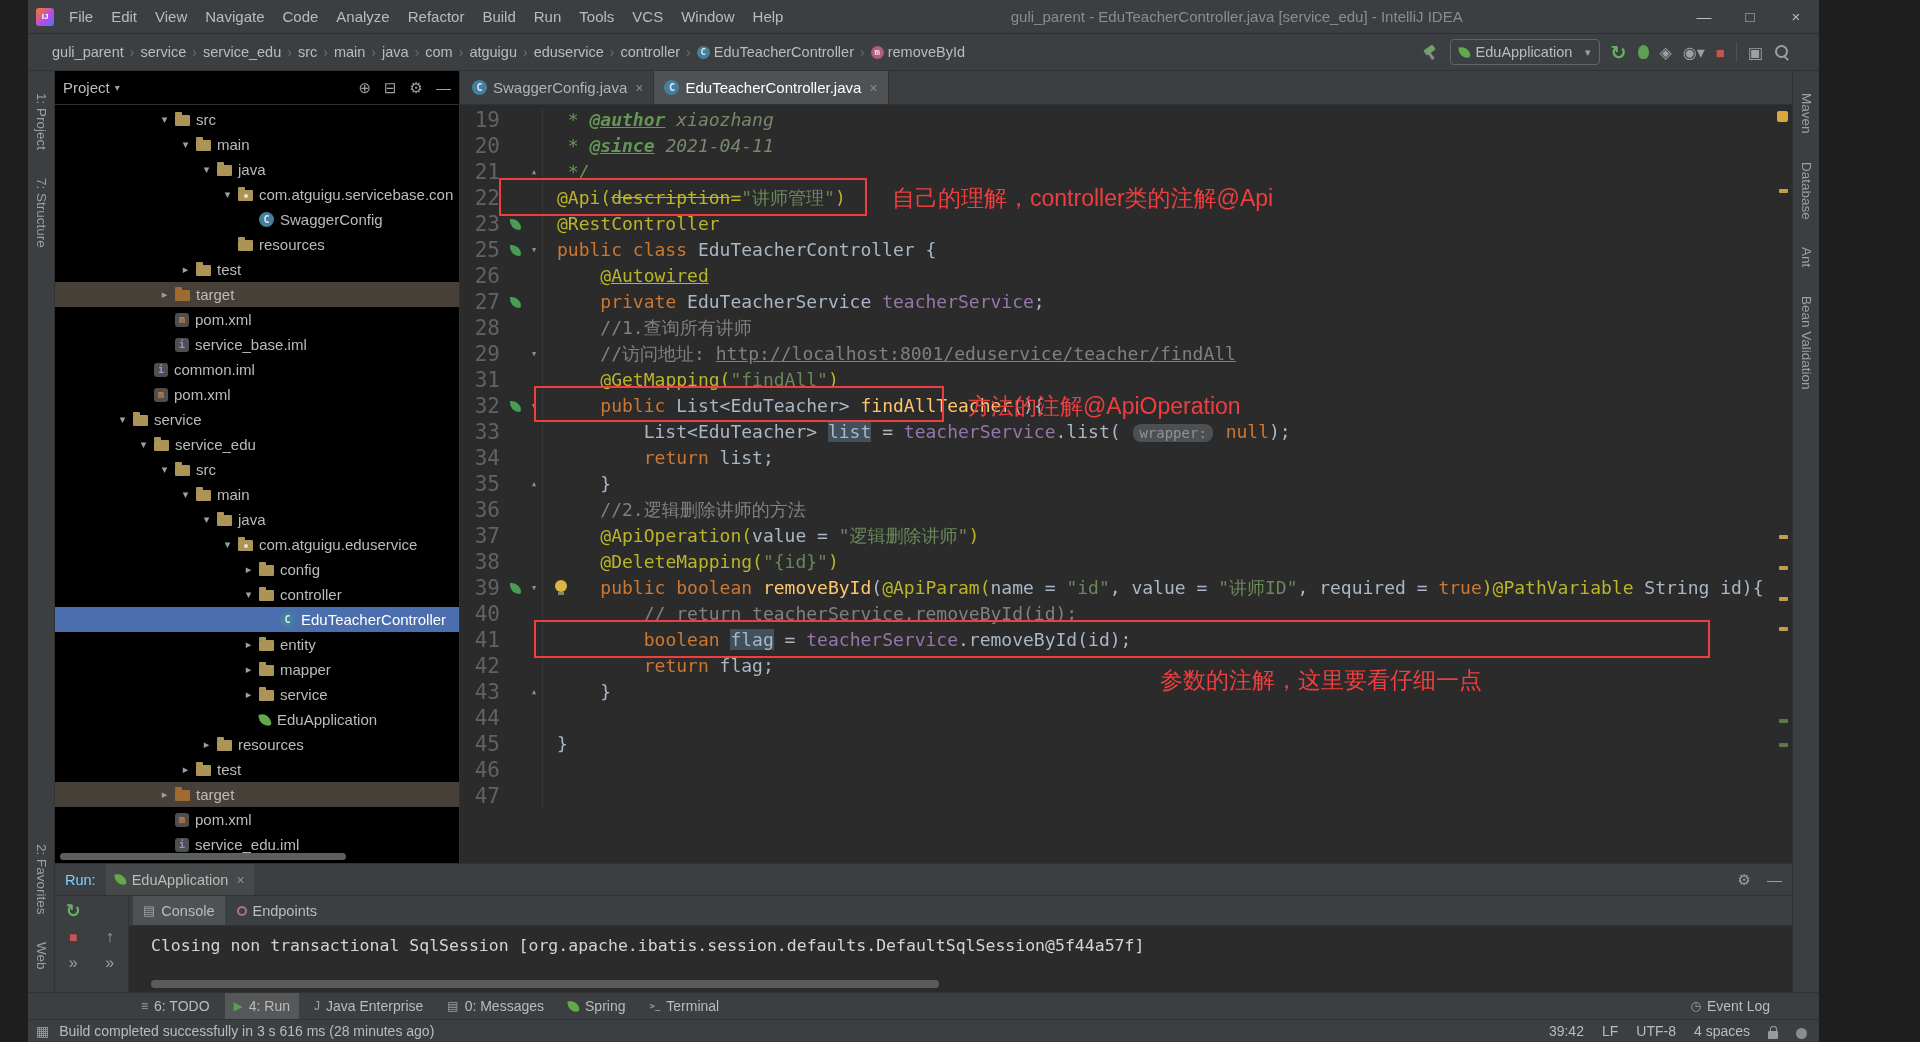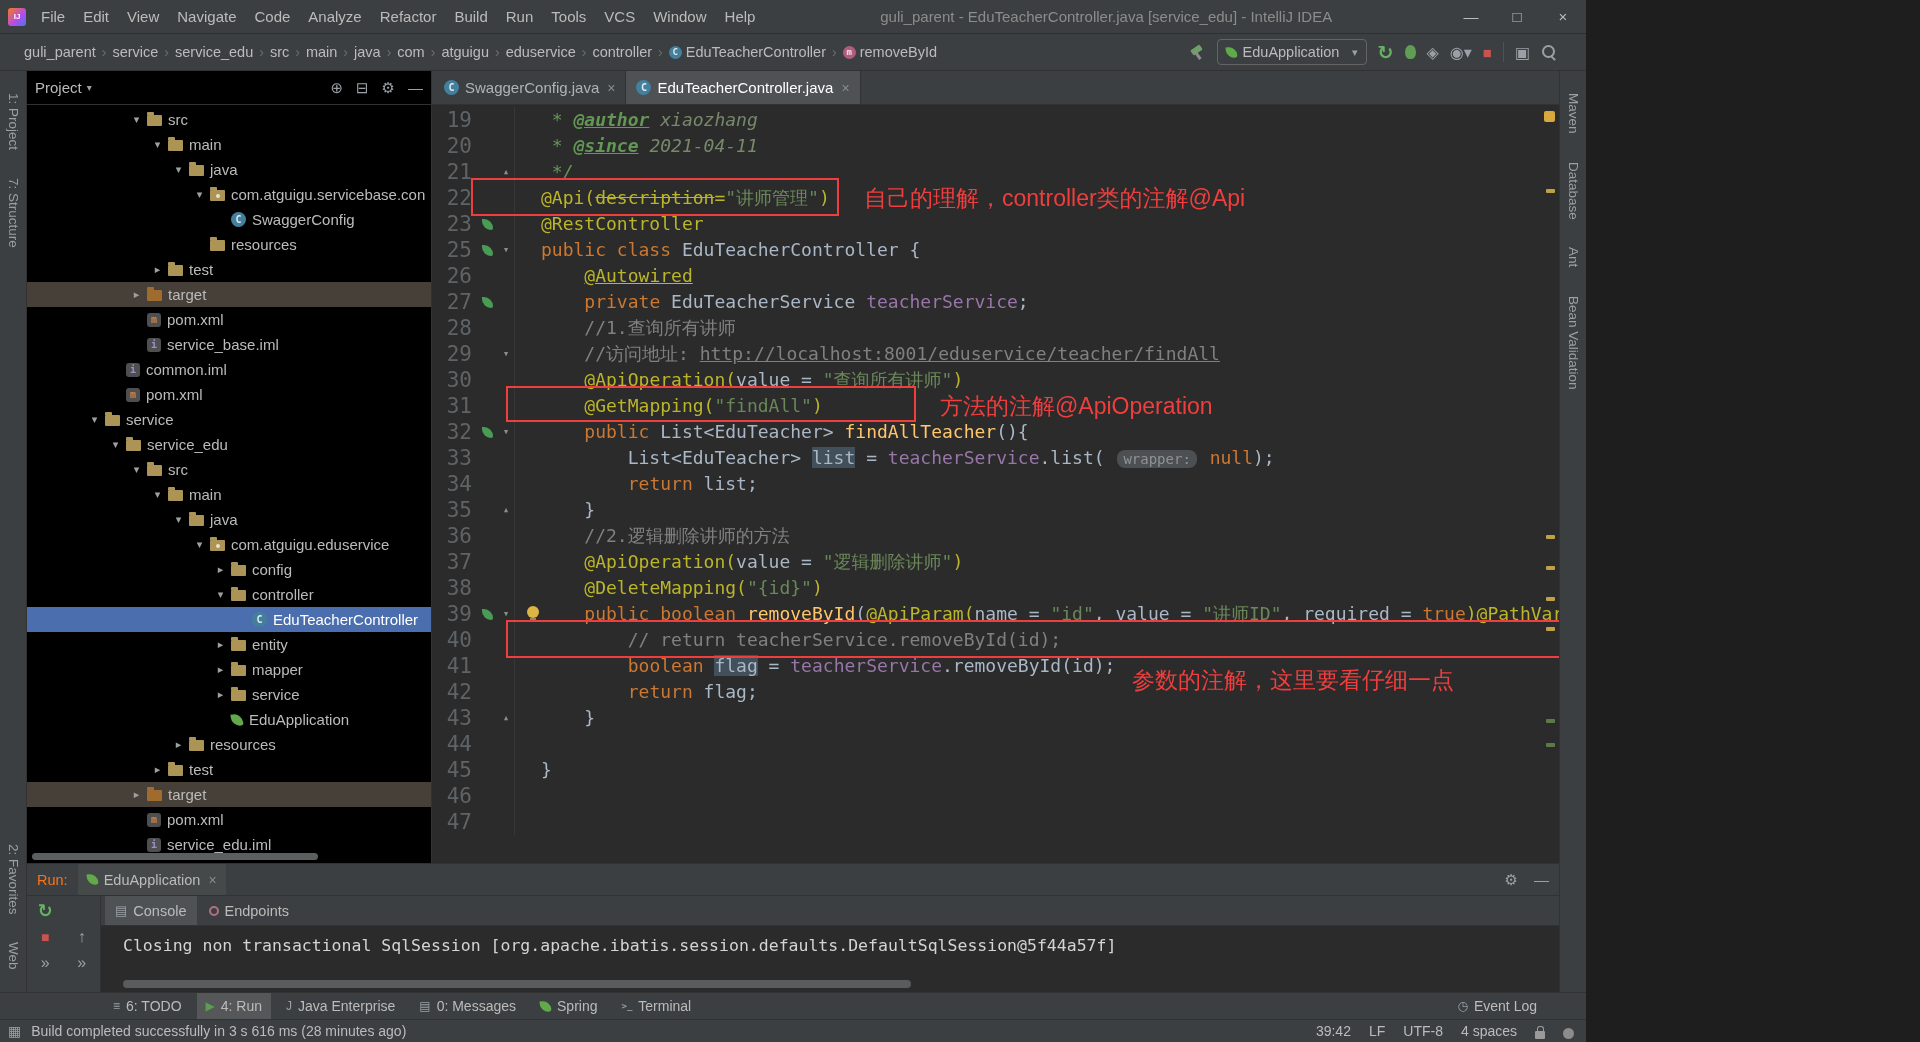--- a/index.html
+++ b/index.html
@@ -1,18 +1,18 @@
 <!DOCTYPE html>
 <html><head>
 <meta charset="utf-8">
 <style>
   html,body{margin:0;padding:0;background:#1e1e1e;}
   *{box-sizing:border-box;}
-  .app{width:1586px;height:1042px;display:grid;grid-template-rows:34px 37px 1fr 27px 23px;
-       font-family:"Liberation Sans","DejaVu Sans",sans-serif;color:#bbbbbb;background:#3c3f41;overflow:hidden;}
+  .app{width:1791px;height:1042px;display:grid;grid-template-rows:34px 37px 1fr 27px 23px;
+       font-family:"Liberation Sans","DejaVu Sans",sans-serif;color:#bbbbbb;background:#3c3f41;overflow:hidden;margin-left:28px;}
 
   
   .titlebar{display:flex;align-items:center;background:#3c3f41;border-bottom:1px solid #2d2f30;padding-left:8px;}
   .logo{width:18px;height:18px;border-radius:3px;background:linear-gradient(135deg,#f97a12,#b24bf3 60%,#407de6);
         display:inline-flex;align-items:center;justify-content:center;color:#fff;font-size:8px;font-weight:bold;margin-right:6px;}
   .menubar{display:flex;align-items:center;}
   .menu-item{padding:0 9px;font-size:15px;color:#bbbbbb;line-height:33px;cursor:default;}
   .wintitle{flex:1;text-align:center;font-size:15px;color:#8c8c8c;white-space:nowrap;overflow:hidden;text-overflow:ellipsis;}
   .winbtns{display:flex;}
   .winbtn{width:46px;text-align:center;font-size:15px;color:#bbbbbb;line-height:33px;}
@@ -89,21 +89,21 @@
   .editor{display:grid;grid-template-rows:34px 1fr;min-width:0;min-height:0;background:#2b2b2b;}
   .tabbar{display:flex;background:#3c3f41;border-bottom:1px solid #323232;align-items:stretch;padding-left:2px;}
   .ed-tab{display:flex;align-items:center;gap:6px;padding:0 10px;font-size:15px;color:#aeb3b9;border-right:1px solid #323232;}
   .ed-tab.active{background:#4e5254;color:#ffffff;}
   .tab-close{color:#8c8c8c;font-size:14px;margin-left:2px;}
   .edbody{position:relative;overflow:hidden;background:#2b2b2b;padding-top:2px;}
   .code-line{display:flex;height:26px;font:18px/26px "DejaVu Sans Mono","Liberation Mono",monospace;white-space:pre;}
   .ln{width:46px;text-align:right;color:#606366;font-size:21px;padding-right:6px;flex:none;}
   .gut{width:20px;flex:none;}
   .fold{width:16px;flex:none;text-align:center;color:#8c8c8c;font-size:11px;line-height:26px;}
-  .codetxt{flex:1;position:relative;padding-left:26px;border-left:1px solid #353739;}
+  .codetxt{flex:1;position:relative;padding-left:14px;border-left:1px solid #353739;}
   .c-d{color:#a9b7c6;} .c-kw{color:#cc7832;} .c-ann{color:#bbb529;}
   .c-annu{color:#bbb529;text-decoration:underline;}
   .c-annstrike{color:#bbb529;text-decoration:line-through;}
   .c-str{color:#6a8759;} .c-stru{color:#6a8759;text-decoration:underline;}
   .c-cmt{color:#808080;} .c-cmtu{color:#808080;text-decoration:underline;}
   .c-doc{color:#629755;font-style:italic;}
   .c-doctag{color:#629755;font-style:italic;font-weight:bold;text-decoration:underline;}
   .c-docv{color:#77896a;font-style:italic;}
   .c-mth{color:#ffc66b;} .c-fld{color:#9876aa;}
   .c-hl{color:#a9b7c6;background:#41505a;}
@@ -119,21 +119,21 @@
   .ov-box{position:absolute;border:2px solid #f03e3e;}
   .ov-b1{left:39px;top:73px;width:368px;height:38px;}
   .ov-b2{left:74px;top:281px;width:410px;height:36px;}
   .ov-b3{left:74px;top:515px;width:1176px;height:38px;}
   .ov-note{position:absolute;color:#f03e3e;font-size:23px;white-space:nowrap;font-family:"Liberation Sans","DejaVu Sans",sans-serif;}
   .ov-n1{left:432px;top:78px;} .ov-n2{left:508px;top:286px;} .ov-n3{left:700px;top:560px;}
 
   
   .runpanel{display:grid;grid-template-columns:74px 1fr;grid-template-rows:32px 30px 1fr;background:#3c3f41;border-top:1px solid #323232;min-height:0;}
   .run-head{grid-column:1/3;display:flex;align-items:center;border-bottom:1px solid #323232;padding:0 10px;gap:10px;}
-  .run-label{font-size:14.5px;color:#f97316;}
+  .run-label{font-size:14.5px;color:#7dd3fc;}
   .run-tab{display:flex;align-items:center;gap:6px;background:#45494a;height:100%;padding:0 9px;font-size:14.5px;}
   .run-head-right{margin-left:auto;display:flex;gap:16px;font-size:15px;color:#9aa0a6;}
   .run-strip{grid-row:2/4;grid-column:1;display:grid;grid-template-columns:1fr 1fr;align-content:start;justify-items:center;
              row-gap:8px;padding-top:6px;border-right:1px solid #323232;}
   .rs-icon{font-size:16px;color:#9aa0a6;line-height:18px;}
   .rs-icon.green{color:#64b360;font-weight:bold;font-size:18px;}
   .rs-icon.red{color:#c75450;font-size:14px;}
   .run-tabs{grid-column:2;display:flex;align-items:stretch;gap:2px;padding-left:4px;border-bottom:1px solid #323232;}
   .run-view{display:flex;align-items:center;gap:6px;padding:0 10px;font-size:14.5px;color:#bbbbbb;}
   .run-view.active{background:#4e5254;}
@@ -458,21 +458,20 @@
                 <div class="code-line"><span class="ln">19</span><span class="gut"></span><span class="fold"></span><span class="codetxt"><span class="c-doc"> * </span><span class="c-doctag">@author</span><span class="c-docv"> xiaozhang</span></span></div>
                 <div class="code-line"><span class="ln">20</span><span class="gut"></span><span class="fold"></span><span class="codetxt"><span class="c-doc"> * </span><span class="c-doctag">@since</span><span class="c-docv"> 2021-04-11</span></span></div>
                 <div class="code-line"><span class="ln">21</span><span class="gut"></span><span class="fold">▴</span><span class="codetxt"><span class="c-doc"> */</span></span></div>
                 <div class="code-line"><span class="ln">22</span><span class="gut"></span><span class="fold"></span><span class="codetxt"><span class="c-ann">@Api(</span><span class="c-annstrike">description</span><span class="c-ann">=</span><span class="c-str">"讲师管理"</span><span class="c-ann">)</span></span></div>
                 <div class="code-line"><span class="ln">23</span><span class="gut"><span class="i-bean"></span></span><span class="fold"></span><span class="codetxt"><span class="c-ann">@RestController</span></span></div>
                 <div class="code-line"><span class="ln">25</span><span class="gut"><span class="i-bean"></span></span><span class="fold">▾</span><span class="codetxt"><span class="c-kw">public class </span><span class="c-d">EduTeacherController {</span></span></div>
                 <div class="code-line"><span class="ln">26</span><span class="gut"></span><span class="fold"></span><span class="codetxt"><span class="c-d">    </span><span class="c-annu">@Autowired</span></span></div>
                 <div class="code-line"><span class="ln">27</span><span class="gut"><span class="i-bean"></span></span><span class="fold"></span><span class="codetxt"><span class="c-d">    </span><span class="c-kw">private </span><span class="c-d">EduTeacherService </span><span class="c-fld">teacherService</span><span class="c-d">;</span></span></div>
                 <div class="code-line"><span class="ln">28</span><span class="gut"></span><span class="fold"></span><span class="codetxt"><span class="c-d">    </span><span class="c-cmt">//1.查询所有讲师</span></span></div>
                 <div class="code-line"><span class="ln">29</span><span class="gut"></span><span class="fold">▾</span><span class="codetxt"><span class="c-d">    </span><span class="c-cmt">//访问地址: </span><span class="c-cmtu">http://localhost:8001/eduservice/teacher/findAll</span></span></div>
-                <div class="code-line"><span class="ln">30</span><span class="gut"></span><span class="fold"></span><span class="codetxt"><span class="c-d">    </span><span class="c-ann">@ApiOperation(</span><span class="c-d">value = </span><span class="c-str">"查询所有讲师"</span><span class="c-ann">)</span></span></div>
                 <div class="code-line"><span class="ln">31</span><span class="gut"></span><span class="fold"></span><span class="codetxt"><span class="c-d">    </span><span class="c-ann">@GetMapping(</span><span class="c-str">"findAll"</span><span class="c-ann">)</span></span></div>
                 <div class="code-line"><span class="ln">32</span><span class="gut"><span class="i-bean"></span></span><span class="fold">▾</span><span class="codetxt"><span class="c-d">    </span><span class="c-kw">public </span><span class="c-d">List&lt;EduTeacher&gt; </span><span class="c-mth">findAllTeacher</span><span class="c-d">(){</span></span></div>
                 <div class="code-line"><span class="ln">33</span><span class="gut"></span><span class="fold"></span><span class="codetxt"><span class="c-d">        List&lt;EduTeacher&gt; </span><span class="c-hl">list</span><span class="c-d"> = </span><span class="c-fld">teacherService</span><span class="c-d">.list( </span><span class="c-hint">wrapper:</span><span class="c-d"> </span><span class="c-kw">null</span><span class="c-d">);</span></span></div>
                 <div class="code-line"><span class="ln">34</span><span class="gut"></span><span class="fold"></span><span class="codetxt"><span class="c-d">        </span><span class="c-kw">return </span><span class="c-d">list;</span></span></div>
                 <div class="code-line"><span class="ln">35</span><span class="gut"></span><span class="fold">▴</span><span class="codetxt"><span class="c-d">    }</span></span></div>
                 <div class="code-line"><span class="ln">36</span><span class="gut"></span><span class="fold"></span><span class="codetxt"><span class="c-d">    </span><span class="c-cmt">//2.逻辑删除讲师的方法</span></span></div>
                 <div class="code-line"><span class="ln">37</span><span class="gut"></span><span class="fold"></span><span class="codetxt"><span class="c-d">    </span><span class="c-ann">@ApiOperation(</span><span class="c-d">value = </span><span class="c-str">"逻辑删除讲师"</span><span class="c-ann">)</span></span></div>
                 <div class="code-line"><span class="ln">38</span><span class="gut"></span><span class="fold"></span><span class="codetxt"><span class="c-d">    </span><span class="c-ann">@DeleteMapping(</span><span class="c-str">"{id}"</span><span class="c-ann">)</span></span></div>
                 <div class="code-line"><span class="ln">39</span><span class="gut"><span class="i-bean"></span></span><span class="fold">▾</span><span class="codetxt"><span class="bulb"></span><span class="c-d">    </span><span class="c-kw">public boolean </span><span class="c-mth">removeById</span><span class="c-d">(</span><span class="c-ann">@ApiParam(</span><span class="c-d">name = </span><span class="c-str">"id"</span><span class="c-d">, </span><span class="c-d">value = </span><span class="c-str">"讲师ID"</span><span class="c-d">, </span><span class="c-d">required = </span><span class="c-kw">true</span><span class="c-ann">)</span><span class="c-ann">@PathVariable</span><span class="c-d"> String id){</span></span></div>
                 <div class="code-line"><span class="ln">40</span><span class="gut"></span><span class="fold"></span><span class="codetxt"><span class="c-d">        </span><span class="c-cmt">// return teacherService.removeById(id);</span></span></div>

